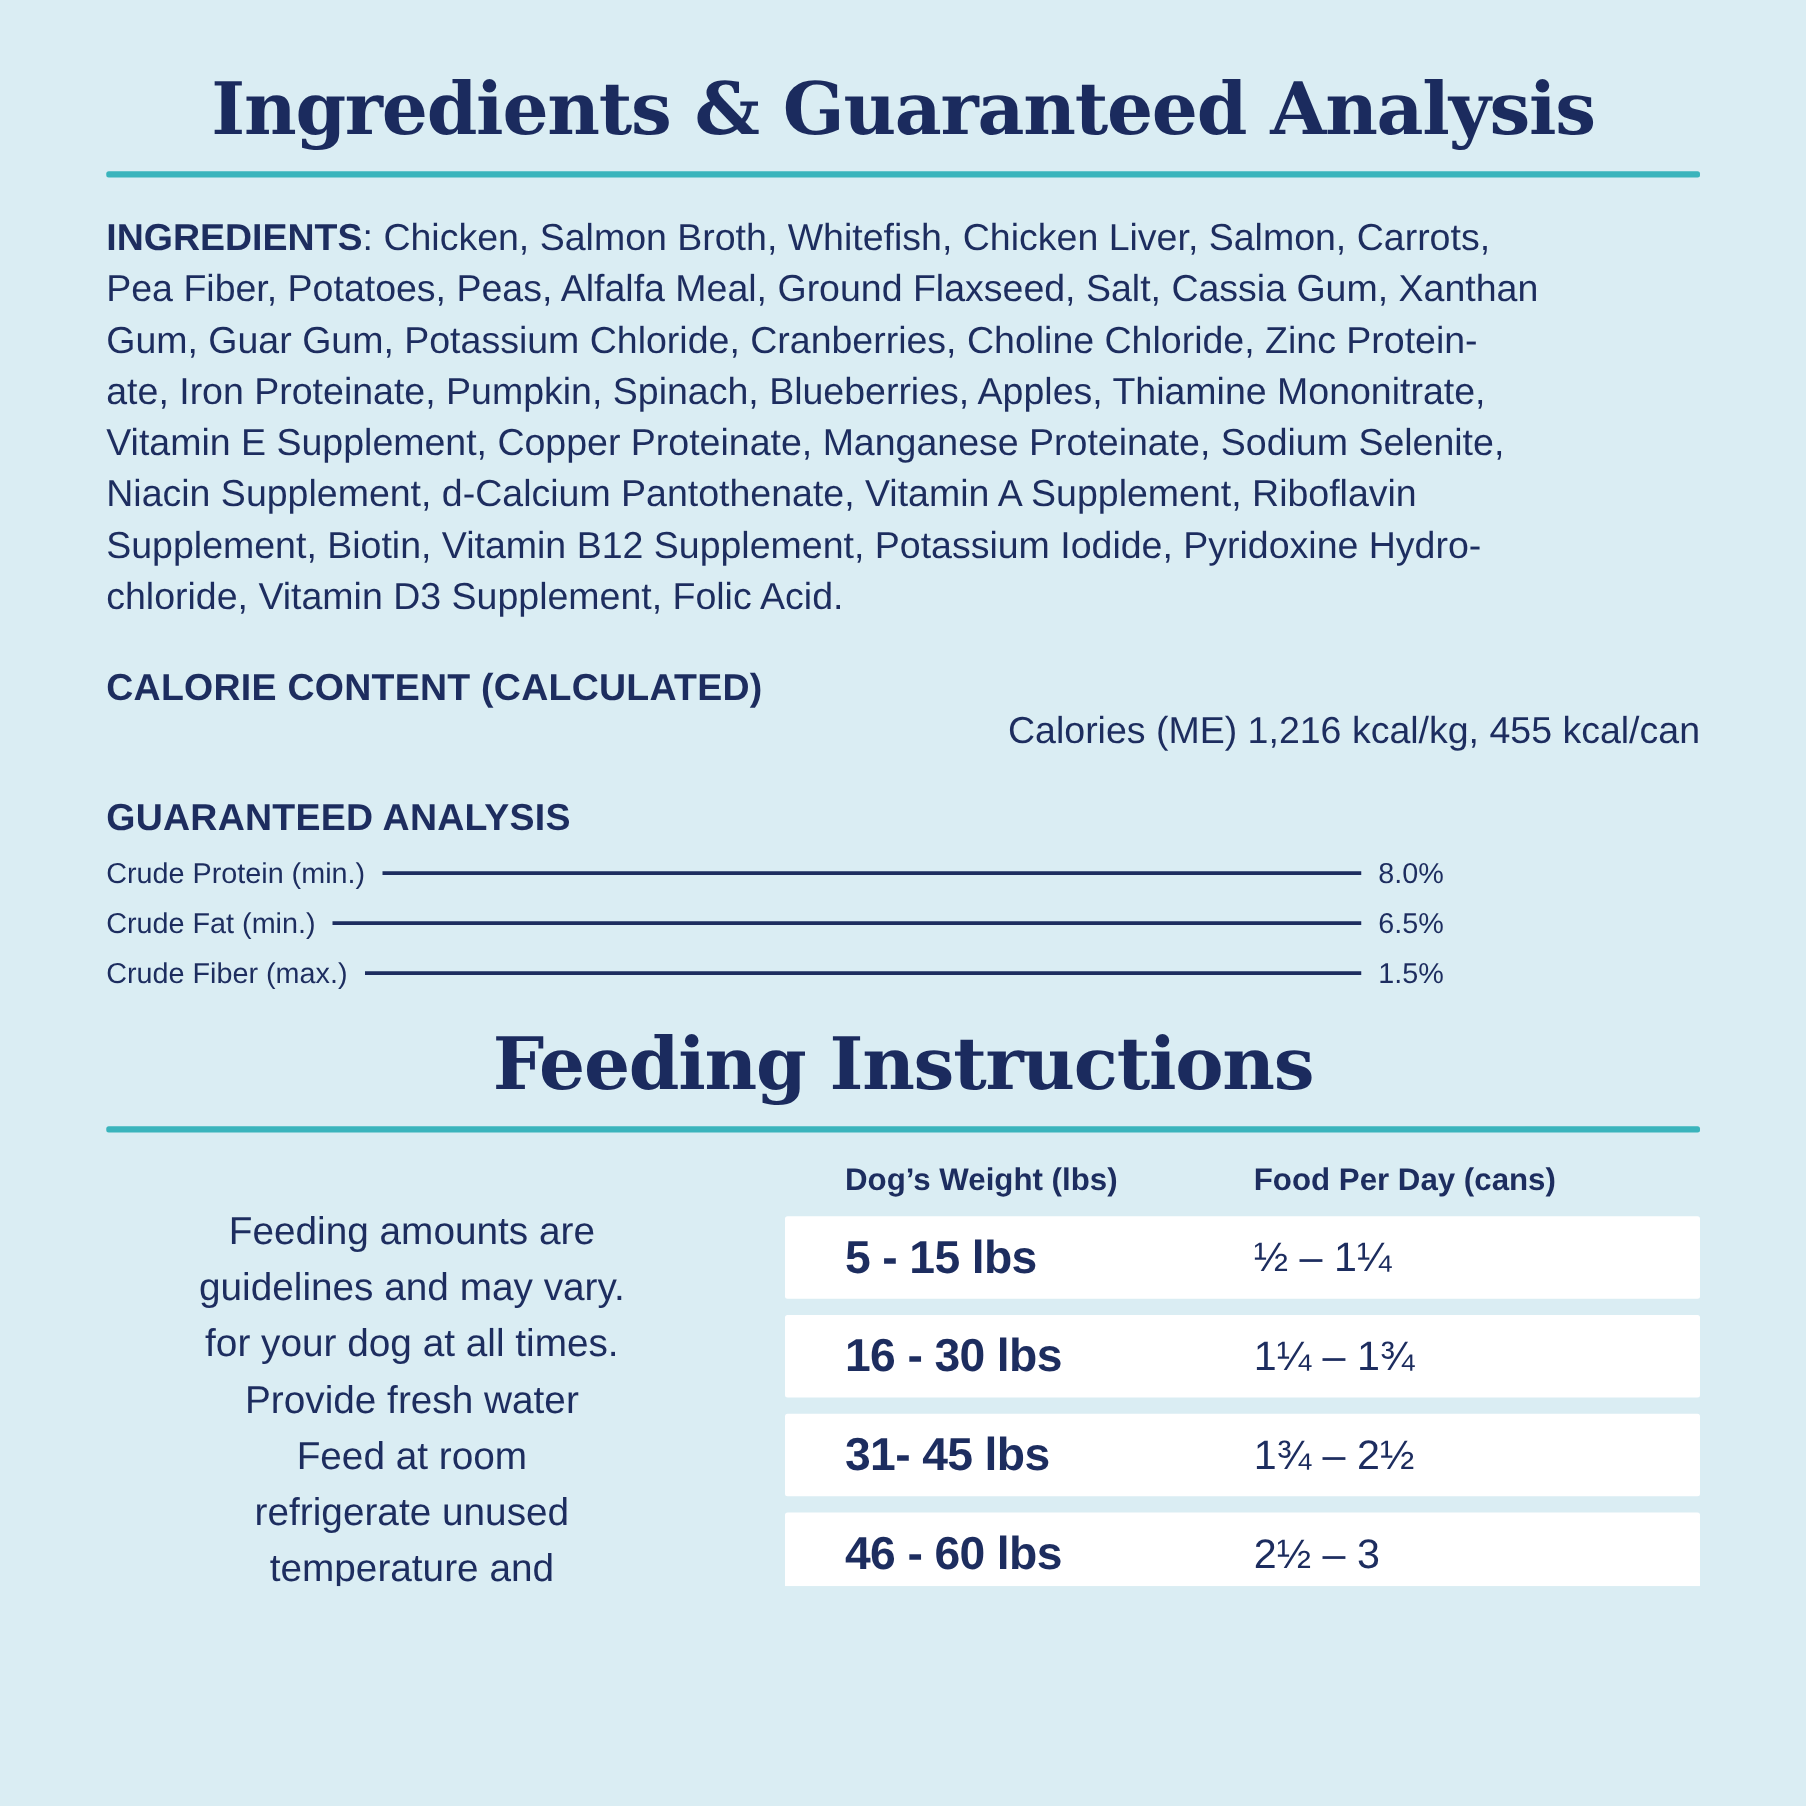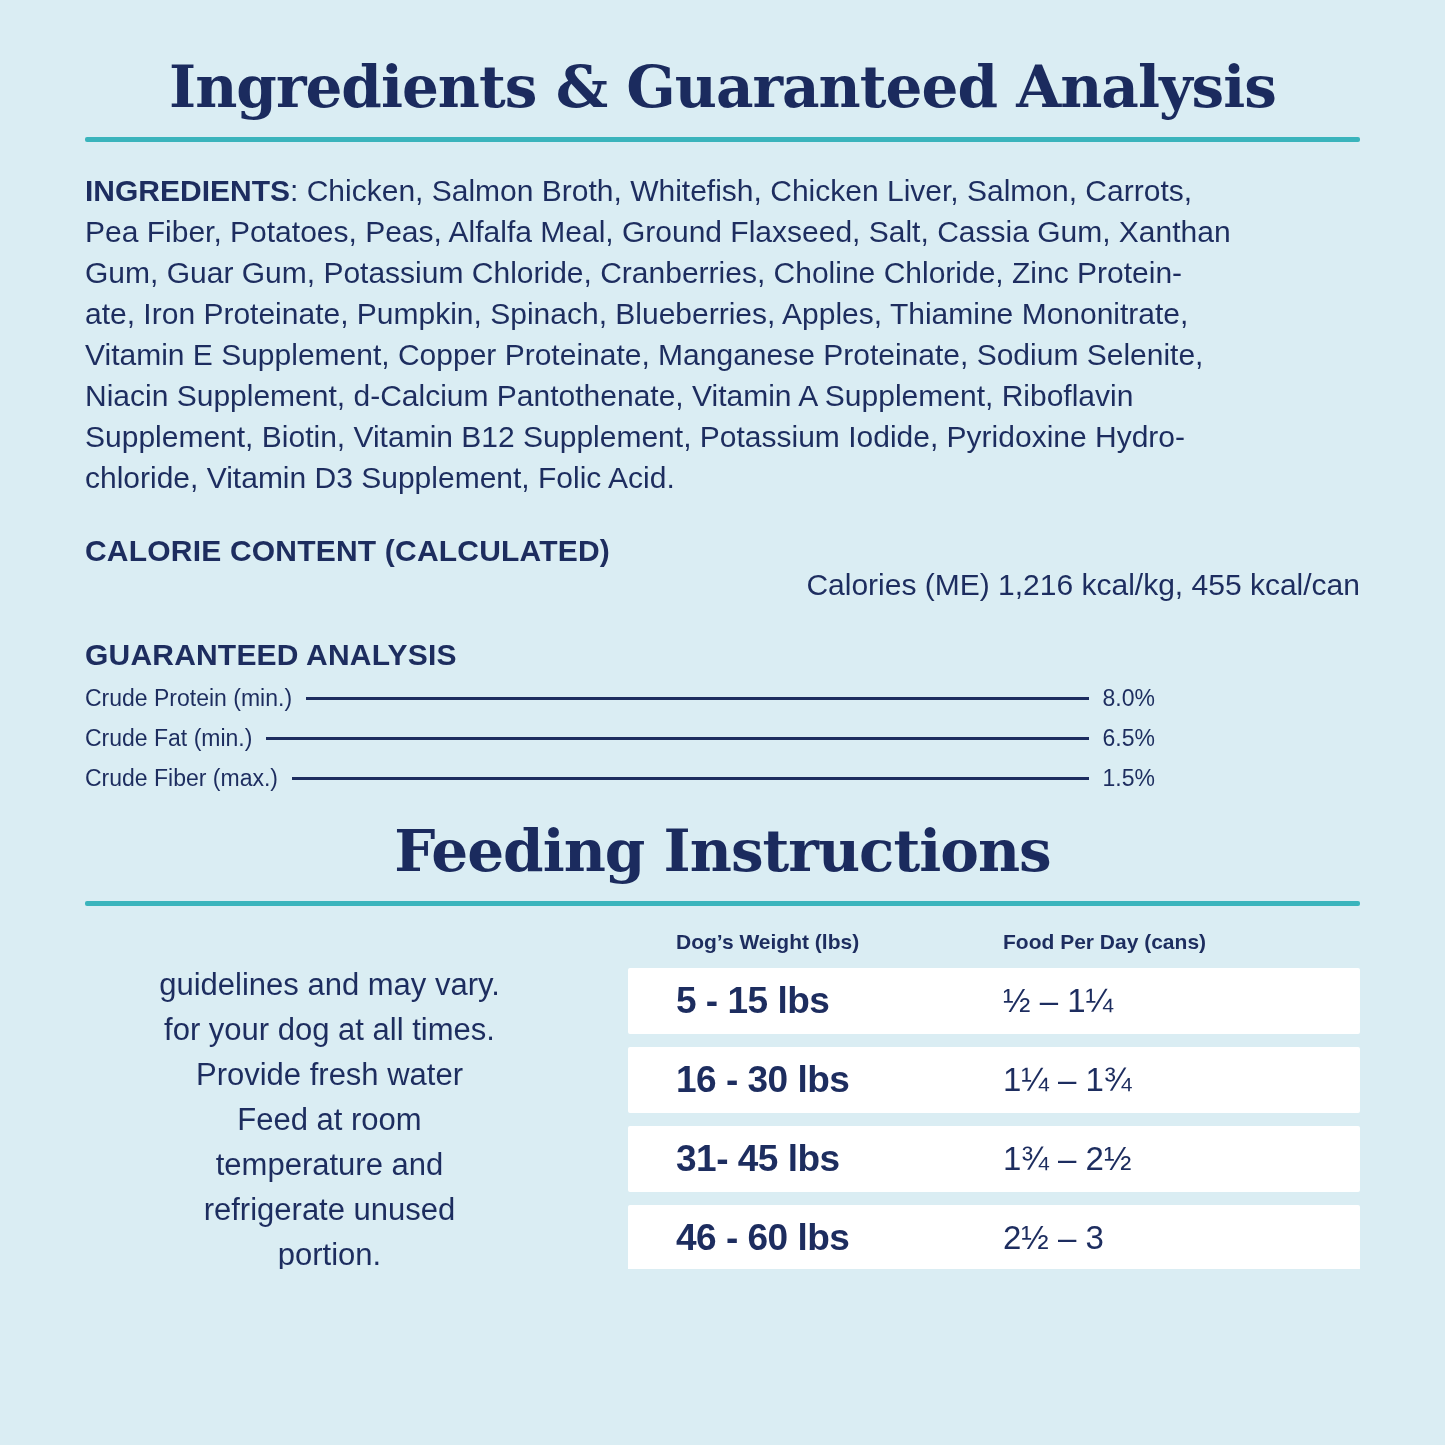--- a/index.html
+++ b/index.html
@@ -26,21 +26,21 @@
   .ga-label { white-space:nowrap; }
   .ga-line { flex:1; border-top:3px solid #1d2d5f; margin:0 14px; }
   .ga-value { white-space:nowrap; }
   .feeding-title { margin-top:24px; }
   .feed-wrap { display:flex; margin-top:20px; }
   .feed-note {
     width:465px; margin-left:12px; margin-top:36px;
     font-size:31px; line-height:45px; text-align:center;
   }
   .feed-table { flex:1; margin-left:66px; }
-  .t-head { display:flex; font-size:21px; font-weight:700; margin-top:4px; margin-bottom:14px; }
+  .t-head { display:flex; font-size:25px; font-weight:700; margin-top:4px; margin-bottom:14px; }
   .t-head-col1 { width:375px; padding-left:48px; }
   .t-head-col2 { flex:1; }
   .t-row {
     display:flex; align-items:center; height:66px;
     background:#ffffff; margin-bottom:13px; border-radius:2px;
   }
   .t-weight { width:375px; padding-left:48px; font-size:37px; font-weight:700; letter-spacing:-0.5px; }
   .t-cans { font-size:33px; }
 </style>
 </head>
@@ -87,26 +87,27 @@
     </div>
   </div>
 
   <div>
     <div class="serif-title feeding-title">Feeding Instructions</div>
     <div class="divider"></div>
 
     <div class="feed-wrap">
 
       <div class="feed-note">
+        <div>Feeding amounts are</div>
         <div>guidelines and may vary.</div>
         <div>for your dog at all times.</div>
         <div>Provide fresh water</div>
         <div>Feed at room</div>
+        <div>refrigerate unused</div>
         <div>temperature and</div>
-        <div>refrigerate unused</div>
         <div>portion.</div>
       </div>
 
       <div class="feed-table">
         <div class="t-head">
           <div class="t-head-col1">Dog’s Weight (lbs)</div>
           <div class="t-head-col2">Food Per Day (cans)</div>
         </div>
 
         <div class="t-row">

